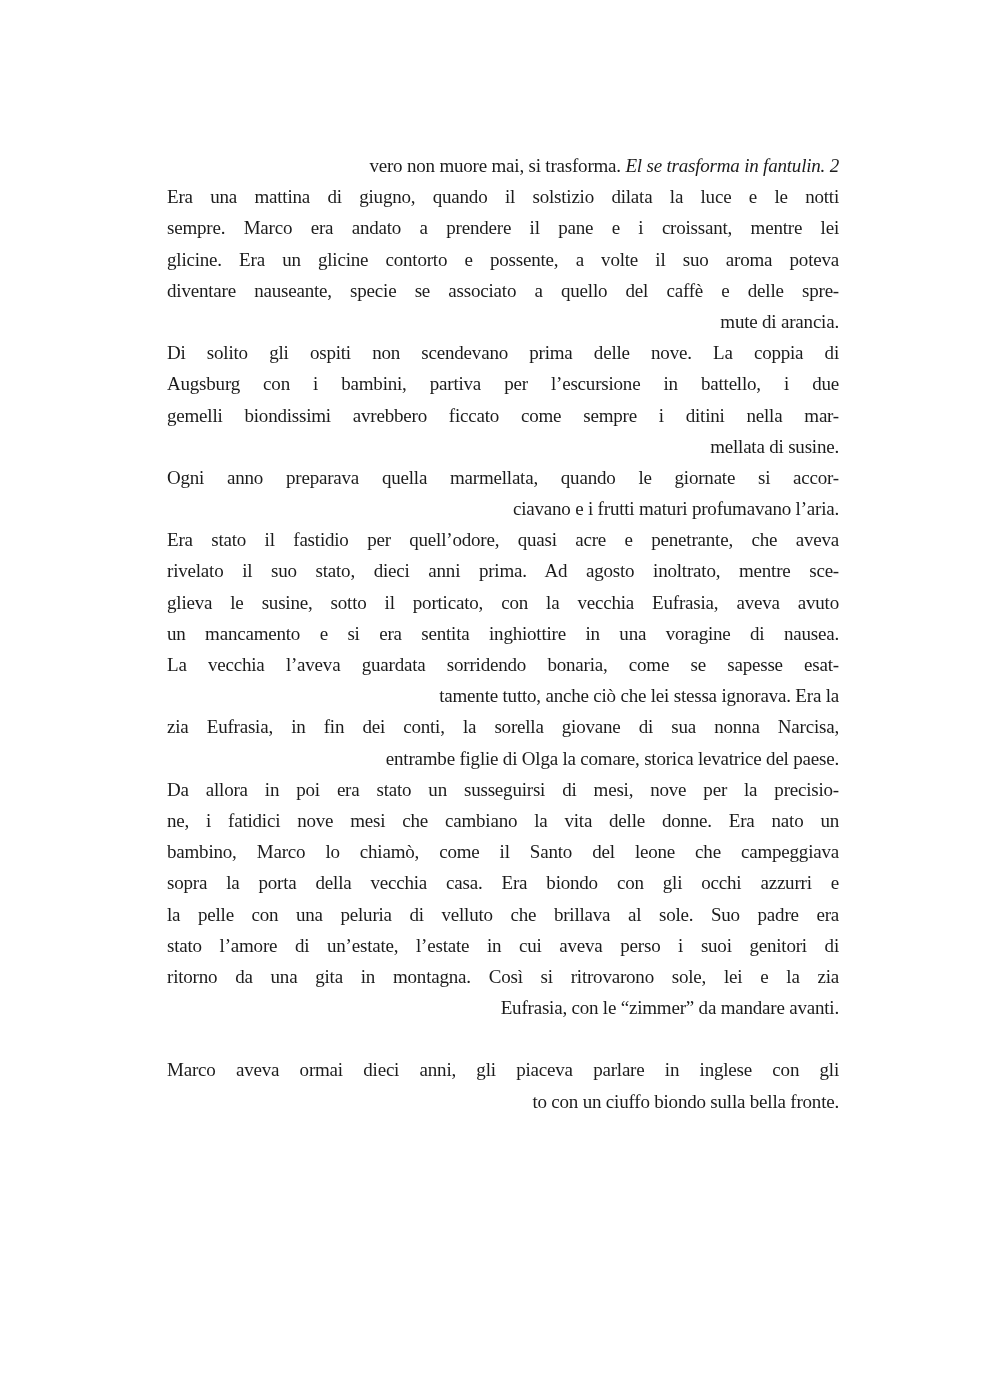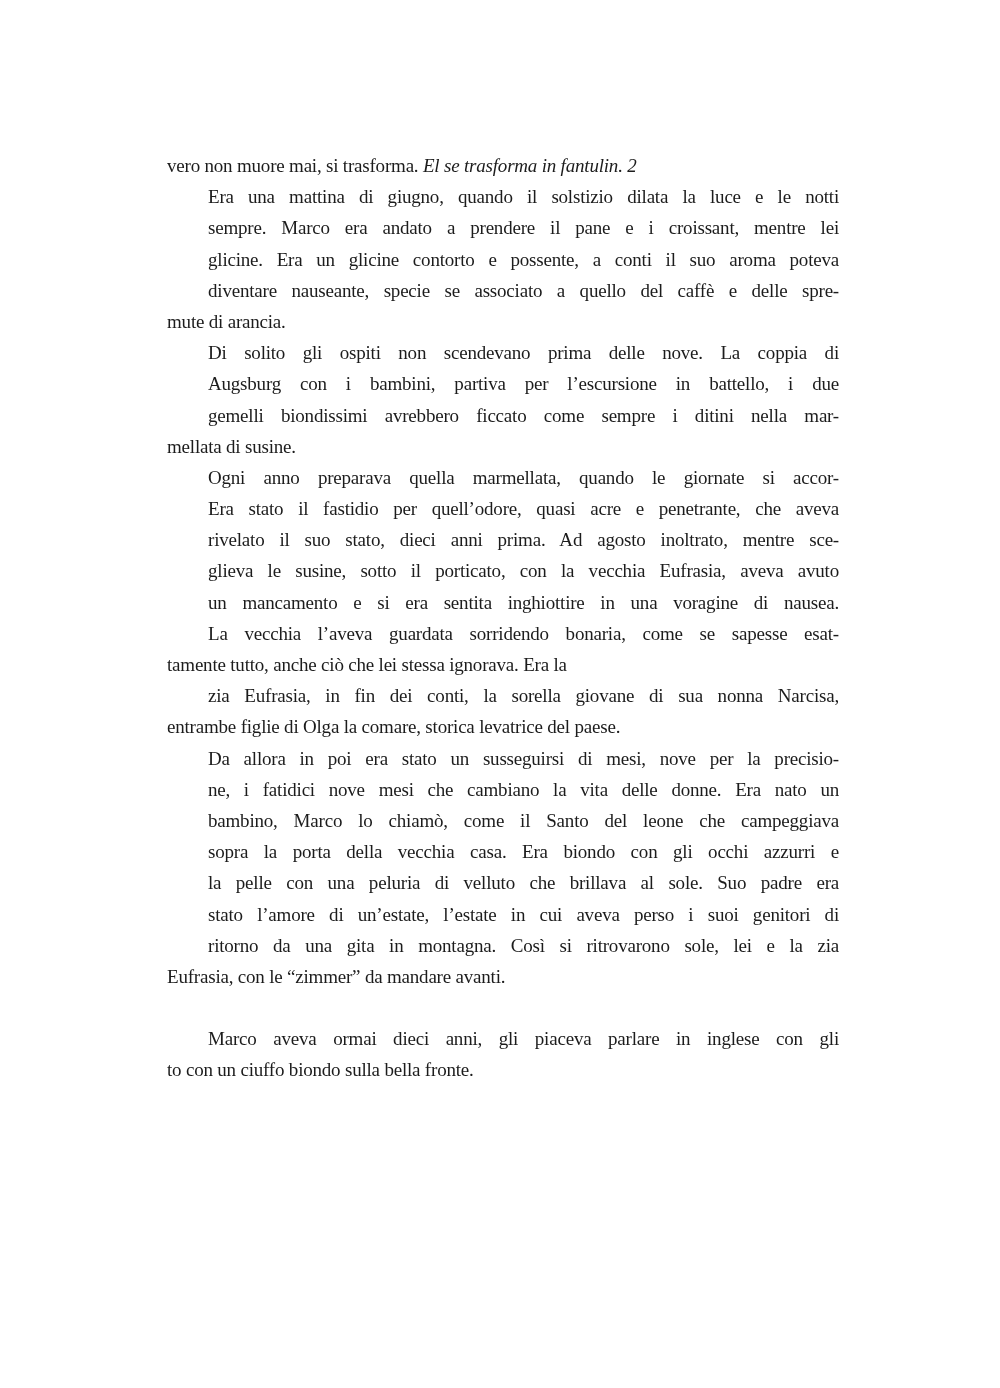--- a/index.html
+++ b/index.html
@@ -21,49 +21,49 @@
     top: 150px;
     width: 672px;
   }
   .line {
     font-size: 19px;
     line-height: 31.2px;
     height: 31.2px;
     letter-spacing: -0.2px;
     white-space: normal;
     overflow: hidden;
-    text-align: left;
+    text-align: right;
   }
   .line.j {
     text-align: justify;
     text-align-last: justify;
-    margin-left: 41px;
   }
   .line .ital {
     font-style: italic;
   }
   .line.blank {
     
   }
 </style>
 </head>
 <body>
 
 <div class="page">
   <div class="line"><span>vero non muore mai, si trasforma. </span><span class="ital">El se trasforma in fantulin. 2</span></div>
   <div class="line j">Era una mattina di giugno, quando il solstizio dilata la luce e le notti</div>
   <div class="line j">sempre. Marco era andato a prendere il pane e i croissant, mentre lei</div>
-  <div class="line j">glicine. Era un glicine contorto e possente, a conti il suo aroma poteva</div>
+  <div class="line j">glicine. Era un glicine contorto e possente, a volte il suo aroma poteva</div>
   <div class="line j">diventare nauseante, specie se associato a quello del caffè e delle spre-</div>
   <div class="line">mute di arancia.</div>
   <div class="line j">Di solito gli ospiti non scendevano prima delle nove. La coppia di</div>
   <div class="line j">Augsburg con i bambini, partiva per l’escursione in battello, i due</div>
   <div class="line j">gemelli biondissimi avrebbero ficcato come sempre i ditini nella mar-</div>
   <div class="line">mellata di susine.</div>
   <div class="line j">Ogni anno preparava quella marmellata, quando le giornate si accor-</div>
+  <div class="line">ciavano e i frutti maturi profumavano l’aria.</div>
   <div class="line j">Era stato il fastidio per quell’odore, quasi acre e penetrante, che aveva</div>
   <div class="line j">rivelato il suo stato, dieci anni prima. Ad agosto inoltrato, mentre sce-</div>
   <div class="line j">glieva le susine, sotto il porticato, con la vecchia Eufrasia, aveva avuto</div>
   <div class="line j">un mancamento e si era sentita inghiottire in una voragine di nausea.</div>
   <div class="line j">La vecchia l’aveva guardata sorridendo bonaria, come se sapesse esat-</div>
   <div class="line">tamente tutto, anche ciò che lei stessa ignorava.  Era la</div>
   <div class="line j">zia Eufrasia, in fin dei conti, la sorella giovane di sua nonna Narcisa,</div>
   <div class="line">entrambe figlie di Olga la comare, storica levatrice del paese.</div>
   <div class="line j">Da allora in poi era stato un susseguirsi di mesi, nove per la precisio-</div>
   <div class="line j">ne, i fatidici nove mesi che cambiano la vita delle donne. Era nato un</div>

